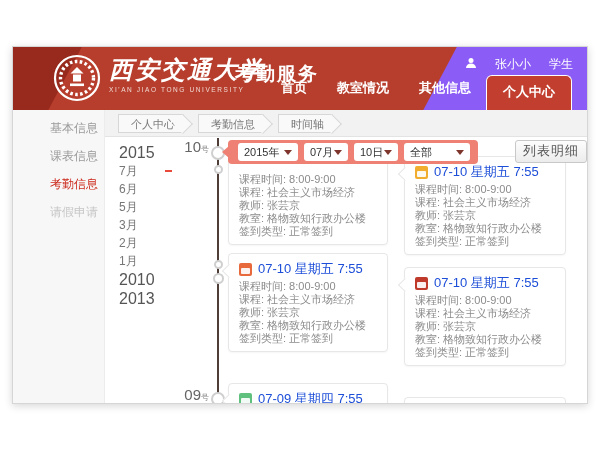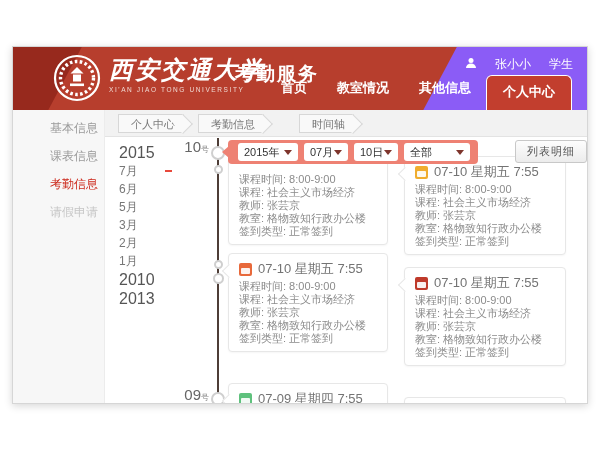--- a/index.html
+++ b/index.html
@@ -30,21 +30,21 @@
   .side-item { height:28px; line-height:28px; font-size:12px; color:#9a9a9a; text-align:right; padding-right:6px; cursor:pointer; }
   .side-item.active { color:#cc2a1d; }
   .side-item.muted { color:#c6c6c6; }
   .main { position:relative; flex:1; background:#fff; }
 
   
   .crumbbar { position:absolute; left:0; top:0; right:0; height:27px; background:#f2f2f2; border-bottom:1px solid #e3e3e3; display:flex; align-items:center; padding-left:13px; }
   .crumb { position:relative; height:19px; line-height:17px; padding:1px 8px 0 12px; background:#f9f9f9; border:1px solid #d7d7d7; font-size:11px; color:#777; margin-right:14px; cursor:pointer; }
   .crumb::after { content:''; position:absolute; right:-7px; top:2.2px; width:13px; height:13px; background:#f9f9f9;
                   border-top:1px solid #d7d7d7; border-right:1px solid #d7d7d7; transform:rotate(45deg); }
-  .crumb.z3{ z-index:3; } .crumb.z2{ z-index:2; } .crumb.z1{ z-index:1;margin-left:21px; }
+  .crumb.z3{ z-index:3; } .crumb.z2{ z-index:2; } .crumb.z1{ z-index:1; }
 
   
   .years { position:absolute; left:14px; top:33px; width:44px; }
   .tl-year { font-size:16px; color:#555; height:19px; line-height:19px; }
   .tl-month { font-size:12px; color:#777; height:18px; line-height:18px; position:relative; }
   .cur-tick { position:absolute; right:-9px; top:8px; width:7px; height:2px; background:#e8493b; }
   .tline { position:absolute; left:112px; top:28px; bottom:0; width:2px; background:#4e3e37; }
   .node { position:absolute; border-radius:50%; background:#fff; border:2px solid #cfcfcf; }
   .node.big { width:14px; height:14px; left:106px; }
   .node.sm  { width:9px;  height:9px;  left:109px; }
@@ -56,30 +56,30 @@
   .filterbar { position:absolute; left:123px; top:30px; width:250px; height:24px; background:#ee8173; border-radius:4px;
                display:flex; align-items:center; gap:6px; padding-left:10px; z-index:6; }
   .filterbar::before { content:''; position:absolute; left:-6px; top:6px; width:0; height:0;
                        border-top:6px solid transparent; border-bottom:6px solid transparent; border-right:7px solid #ee8173; }
   .dd { background:#fff; border-radius:3px; height:18px; display:flex; align-items:center; justify-content:space-between;
         padding:0 6px; font-size:11px; color:#333; cursor:pointer; }
   .dd-year{ width:60px; } .dd-month{ width:44px; } .dd-day{ width:44px;text-align:center; } .dd-type{ width:66px; }
   .caret { width:0; height:0; border-left:4px solid transparent; border-right:4px solid transparent; border-top:5px solid #7e352c; }
 
   .listbtn { position:absolute; left:410px; top:30px; width:72px; height:23px; border:1px solid #c8c8c8; border-radius:3px;
-             background:linear-gradient(#fdfdfd,#ececec); font-size:11px; color:#555; text-align:center; line-height:21px;
-             letter-spacing:1px; z-index:6; cursor:pointer; }
+             background:linear-gradient(#fdfdfd,#ececec); font-size:13px; color:#555; text-align:center; line-height:21px;
+             letter-spacing:1px; z-index:6; cursor:pointer;font-family:Liberation Mono, monospace; }
 
   
   .card { position:absolute; background:#fff; border:1px solid #e7e7e7; border-radius:4px; padding:6px 10px;
           box-shadow:0 1px 2px rgba(0,0,0,.04); }
   .card.has-arrow::before { content:''; position:absolute; left:-5.5px; top:12px; width:9px; height:9px; background:#fff;
           border-left:1px solid #e7e7e7; border-bottom:1px solid #e7e7e7; transform:rotate(45deg); }
   .title-row { display:flex; align-items:center; gap:6px; height:18px; margin-bottom:2px; }
-  .ctitle { font-size:13px; color:#737373; }
+  .ctitle { font-size:13px; color:#1d4ed8; }
   .cal-icon { width:13px; height:13px; border-radius:2px; position:relative; flex:none; }
   .cal-icon::after { content:''; position:absolute; left:2px; right:2px; top:5px; bottom:2px; background:rgba(255,255,255,.92); border-radius:1px; }
   .crow { font-size:11px; color:#8b8b8b; line-height:13px; white-space:nowrap; }
   .card-L1 { left:123px; top:32px;  width:160px; z-index:1; }
   .card-L1 .card-body { margin-top:24px; }
   .card-R1 { left:299px; top:46px;  width:162px; z-index:1; }
   .card-L2 { left:123px; top:143px; width:160px; }
   .card-R2 { left:299px; top:157px; width:162px; }
   .card-L3 { left:123px; top:273px; width:160px; height:60px; }
   .card-R3 { left:299px; top:287px; width:162px; height:40px; }

